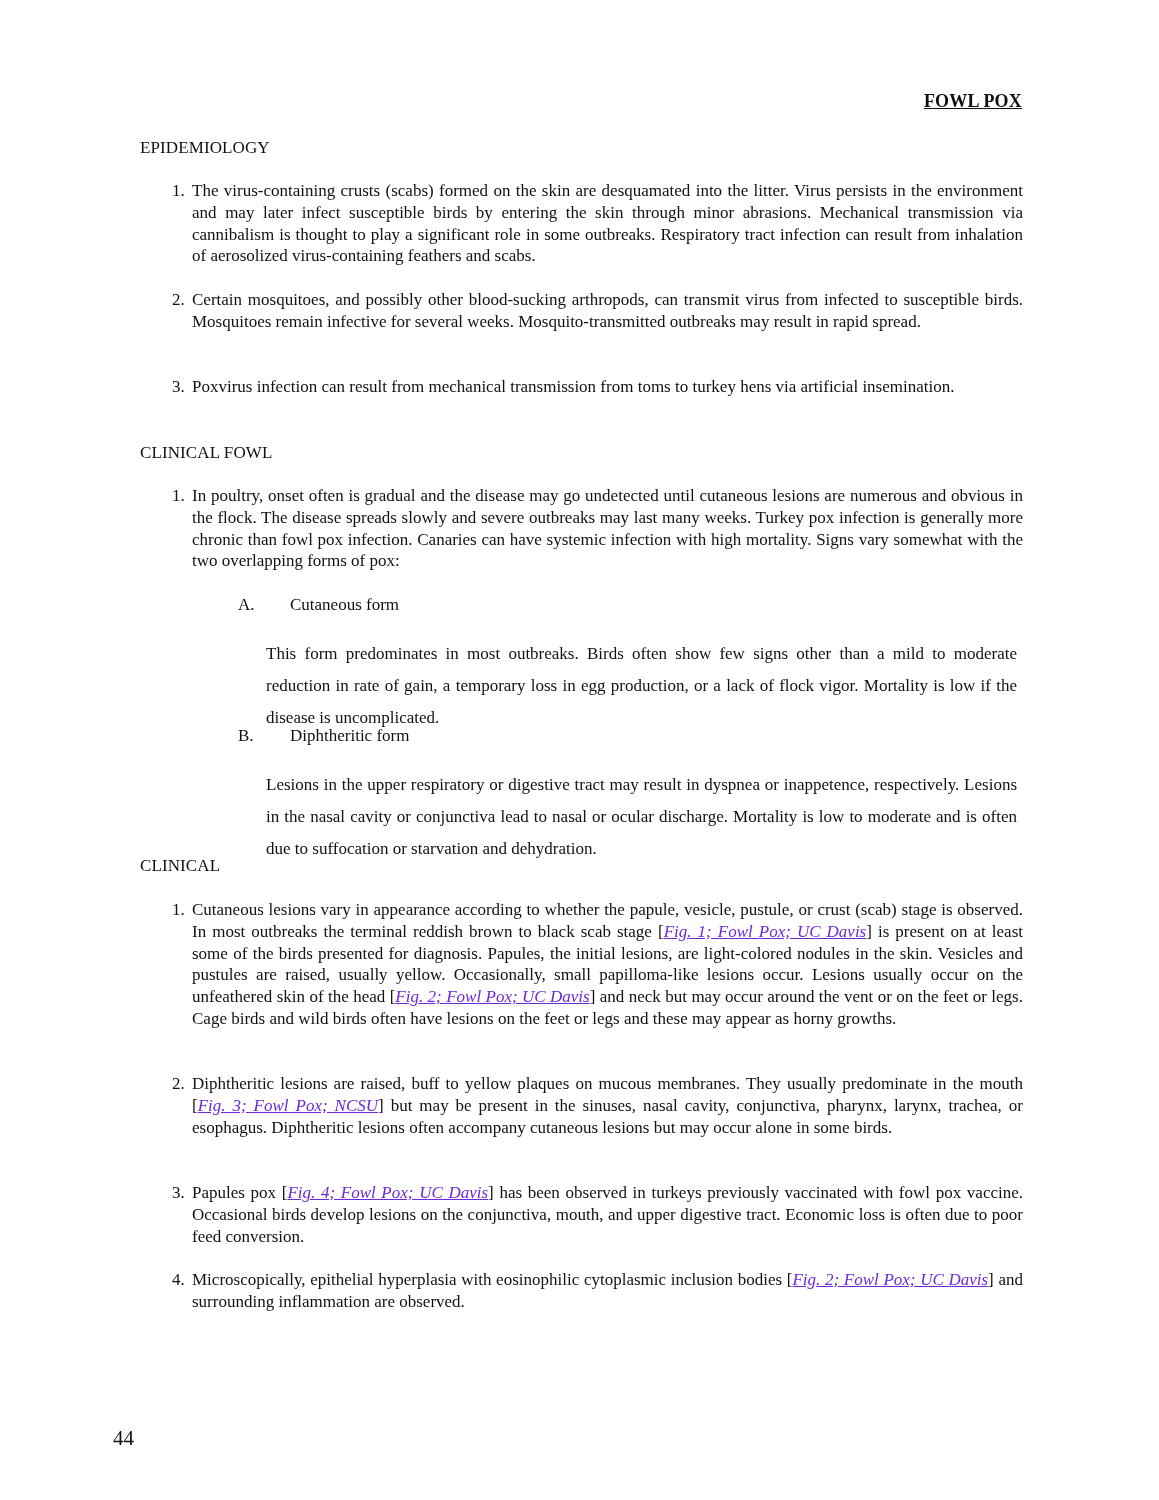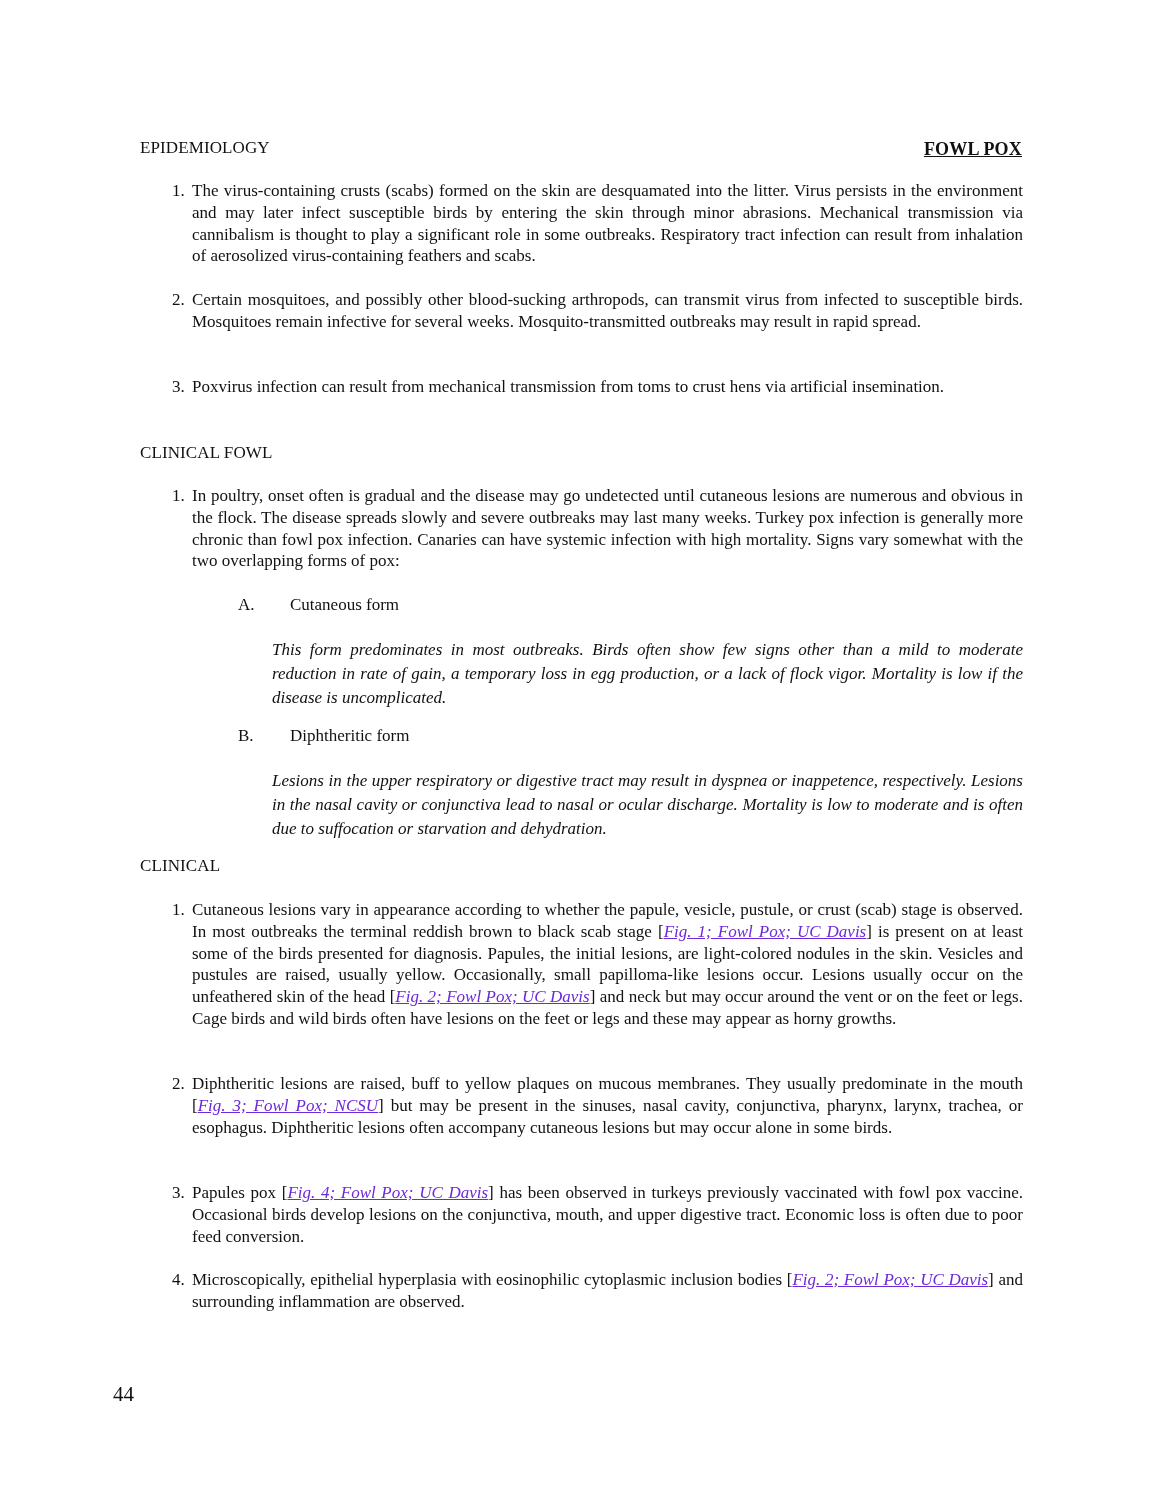--- a/index.html
+++ b/index.html
@@ -1,31 +1,31 @@
 <!DOCTYPE html>
 <html><head>
 <meta charset="utf-8">
 <style>
   html, body { margin: 0; padding: 0; background: #ffffff; }
   body { width: 1159px; height: 1500px; position: relative; overflow: hidden;
          font-family: "Liberation Serif", "DejaVu Serif", serif; color: #111; }
   .page { position: absolute; left: 0; top: 0; width: 1159px; height: 1500px; }
   .running-head { position: absolute; top: 91px; right: 137px; font-weight: bold;
-                  font-size: 18px; text-decoration: underline; letter-spacing: 0.2px; margin-top: 48px; }
+                  font-size: 18px; text-decoration: underline; letter-spacing: 0.2px; }
   .sec { position: absolute; left: 140px; font-size: 17px; letter-spacing: 0.1px; }
   .item { position: absolute; left: 172px; width: 851px; font-size: 17px; line-height: 21.8px; }
   .item .num { position: absolute; left: 0; top: 0; }
   .item .txt { margin-left: 20px; text-align: justify; text-align-last: left; }
   .sub { position: absolute; left: 238px; width: 785px; font-size: 17px; line-height: 21.8px; }
   .sub .num { position: absolute; left: 0; top: 0; }
   .sub .txt { margin-left: 52px; }
-  .para { position: absolute; left: 272px; width: 751px; font-size: 17px; line-height: 24px;
-          text-align: justify; text-align-last: left; font-style: italic; }
+  .para { position: absolute; left: 266px; width: 751px; font-size: 17px; line-height: 32px;
+          text-align: justify; text-align-last: left; }
   a.link { color: #6d28d9; text-decoration: underline; cursor: pointer; font-style: italic; }
-  .page-num { position: absolute; left: 113px; top: 1382px; font-size: 21px; }
+  .page-num { position: absolute; left: 113px; top: 1426px; font-size: 21px; }
 </style>
 </head>
 <body>
 
 <div class="page">
 
   <div class="running-head">FOWL POX</div>
 
   <div class="sec" style="top:138px;">EPIDEMIOLOGY</div>
 
@@ -34,21 +34,21 @@
     <div class="txt">The virus-containing crusts (scabs) formed on the skin are desquamated into the litter.  Virus persists in the environment and may later infect susceptible birds by entering the skin through minor abrasions. Mechanical transmission via cannibalism is thought to play a significant role in some outbreaks. Respiratory tract infection can result from inhalation of aerosolized virus-containing feathers and scabs.</div>
   </div>
 
   <div class="item" style="top:289px;">
     <span class="num">2.</span>
     <div class="txt">Certain mosquitoes, and possibly other blood-sucking arthropods, can transmit virus from infected to susceptible birds.  Mosquitoes remain infective for several weeks.  Mosquito-transmitted outbreaks may result in rapid spread.</div>
   </div>
 
   <div class="item" style="top:376px;">
     <span class="num">3.</span>
-    <div class="txt">Poxvirus infection can result from mechanical transmission from toms to crust hens via artificial insemination.</div>
+    <div class="txt">Poxvirus infection can result from mechanical transmission from toms to turkey hens via artificial insemination.</div>
   </div>
 
   <div class="sec" style="top:443px;">CLINICAL FOWL</div>
 
   <div class="item" style="top:485px;">
     <span class="num">1.</span>
     <div class="txt">In poultry, onset often is gradual and the disease may go undetected until cutaneous lesions are numerous and obvious in the flock.  The disease spreads slowly and severe outbreaks may last many weeks.  Turkey pox infection is generally more chronic than fowl pox infection.  Canaries can have systemic infection with high mortality.  Signs vary somewhat with the two overlapping forms of pox:</div>
   </div>
 
   <div class="sub" style="top:594px;">

